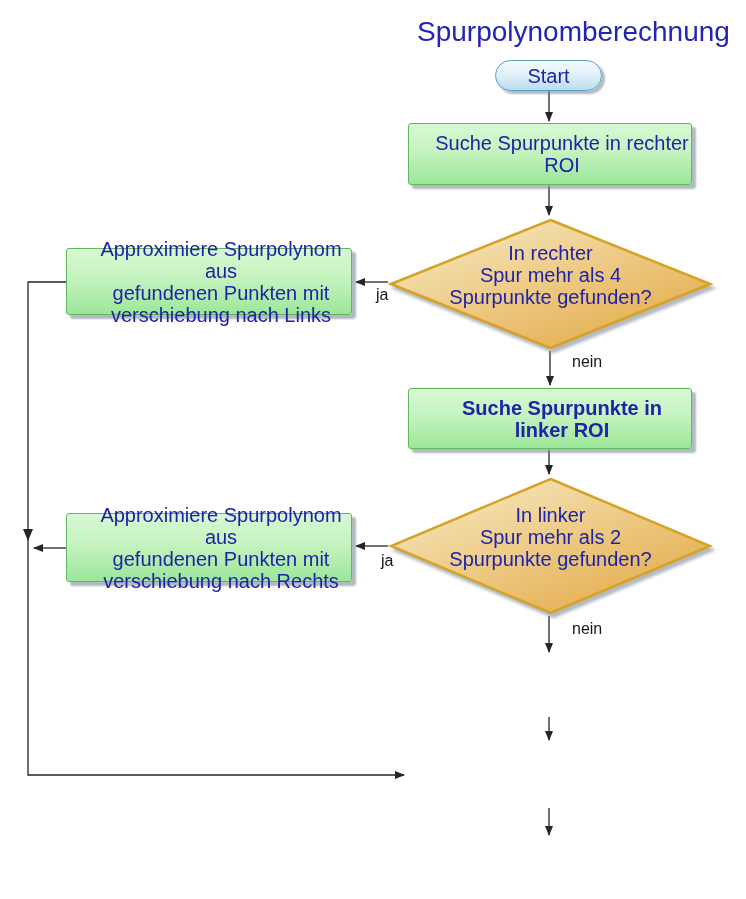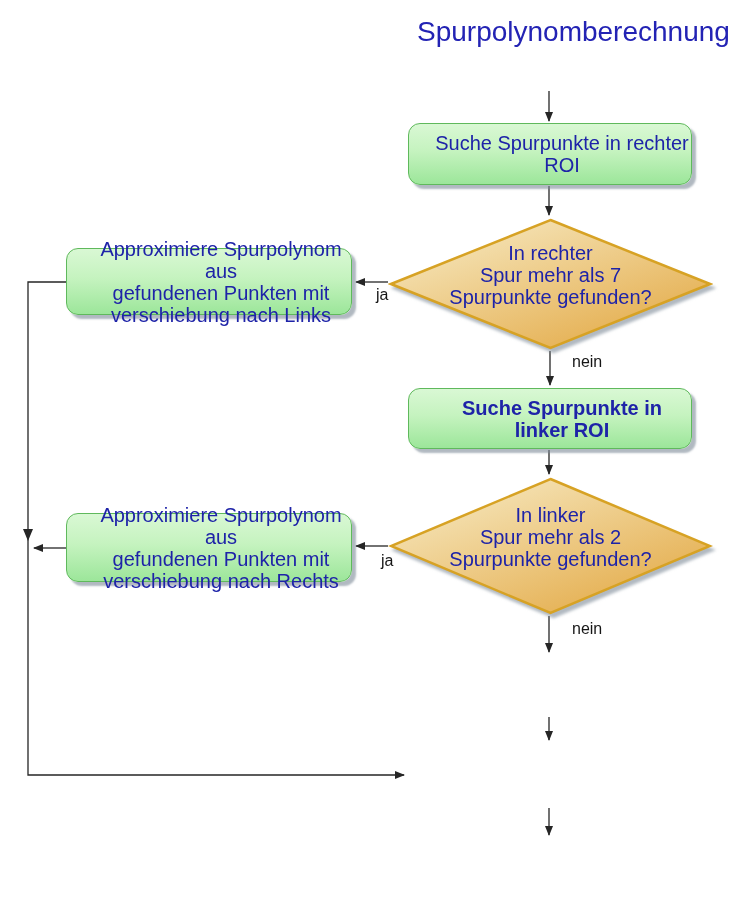--- a/index.html
+++ b/index.html
@@ -31,21 +31,21 @@
     white-space:nowrap;
   }
   .node{
     position:absolute;display:flex;align-items:center;justify-content:center;
     text-align:center;color:var(--node_text);font-size:20px;line-height:22px;
     white-space:pre-line;box-sizing:border-box;
   }
   .process{
     background:linear-gradient(180deg,var(--process_fill_top) 0%,var(--process_fill_mid) 45%,var(--process_fill_bottom) 100%);
     border:1.5px solid var(--process_border);
-    border-radius:12px;
+    border-radius:3px;
     box-shadow:4px 4px 2px var(--shadow_color);
     padding-left:24px;
   }
   .terminal{
     background:linear-gradient(180deg,var(--terminal_fill_top) 0%,var(--terminal_fill_mid) 55%,var(--terminal_fill_bottom) 100%);
     border:1.5px solid var(--terminal_border);
     border-radius:16px;
     box-shadow:3px 3px 2px var(--shadow_color);
   }
   .decision{position:absolute;}
@@ -83,36 +83,37 @@
     <polygon class="arrowhead" points="23,529 33,529 28,541"></polygon>
     <path class="edge" d="M66 548 L34 548" marker-end="url(#arr)"></path>
     <path class="edge" d="M550 351 L550 385" marker-end="url(#arr)"></path>
     <path class="edge" d="M549 450 L549 474" marker-end="url(#arr)"></path>
     <path class="edge" d="M388 546 L356 546" marker-end="url(#arr)"></path>
     <path class="edge" d="M549 616 L549 652" marker-end="url(#arr)"></path>
     <path class="edge" d="M549 717 L549 740" marker-end="url(#arr)"></path>
     <path class="edge" d="M549 808 L549 835" marker-end="url(#arr)"></path>
   </svg>
 
+  <div class="node terminal" style="left:495px;top:60px;width:107px;height:31px;">Start</div>
 
   <div class="node process" style="left:408px;top:123px;width:284px;height:62px;">Suche Spurpunkte in rechter
 ROI</div>
 
   <div class="decision" style="left:388px;top:218px;width:325px;height:132px;">
     <svg width="325" height="132" viewBox="0 0 325 132">
       <defs>
         <linearGradient id="dgrad1" x1="0" y1="0" x2="0.85" y2="1">
           <stop offset="0" style="stop-color:var(--decision_fill_light,#f8eecb)"></stop>
           <stop offset="1" style="stop-color:var(--decision_fill_dark,#e3a945)"></stop>
         </linearGradient>
       </defs>
       <polygon points="162.5,2 322,66 162.5,130 3,66" fill="url(#dgrad1)" style="stroke:var(--decision_border,#d7a224)" stroke-width="2.5"></polygon>
     </svg>
     <div class="dtext">In rechter
-Spur mehr als 7
+Spur mehr als 4
 Spurpunkte gefunden?</div>
   </div>
 
   <div class="node process" style="left:66px;top:248px;width:286px;height:67px;">Approximiere Spurpolynom aus
 gefundenen Punkten mit
 verschiebung nach Links</div>
 
   <div class="node process" style="left:408px;top:388px;width:284px;height:61px;font-weight:bold;">Suche Spurpunkte in linker ROI</div>
 
   <div class="decision" style="left:388px;top:477px;width:325px;height:138px;">

